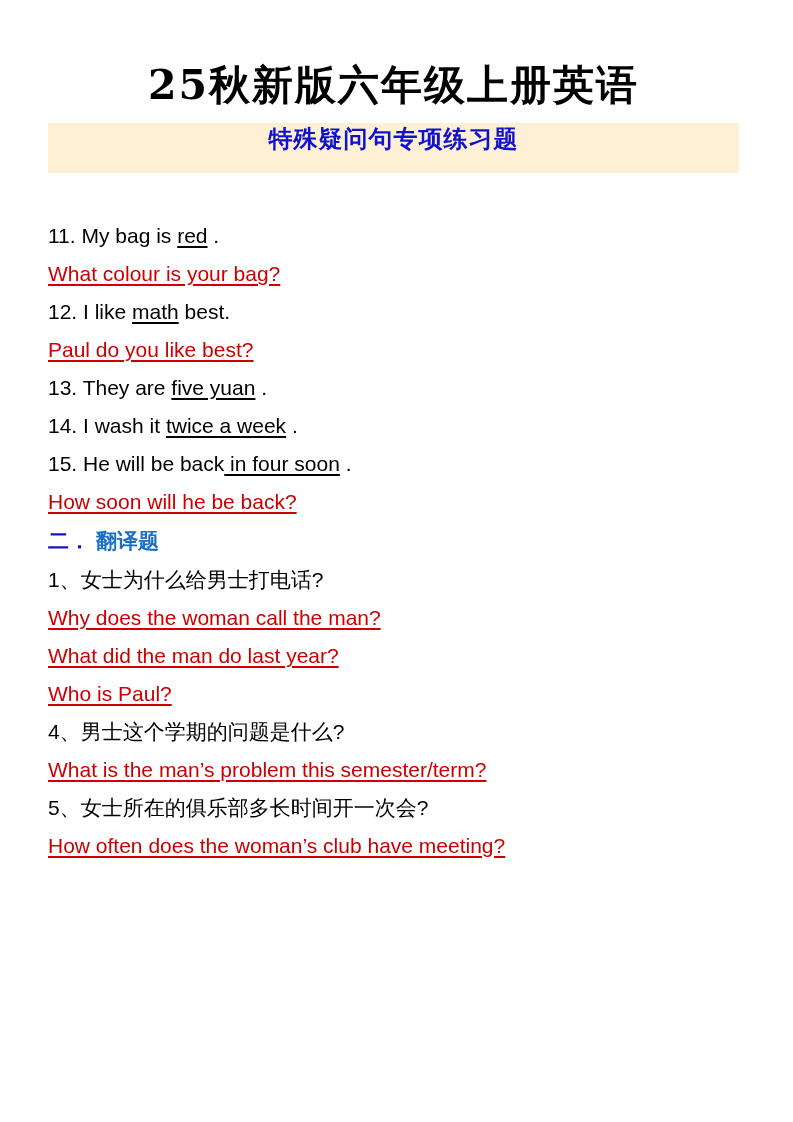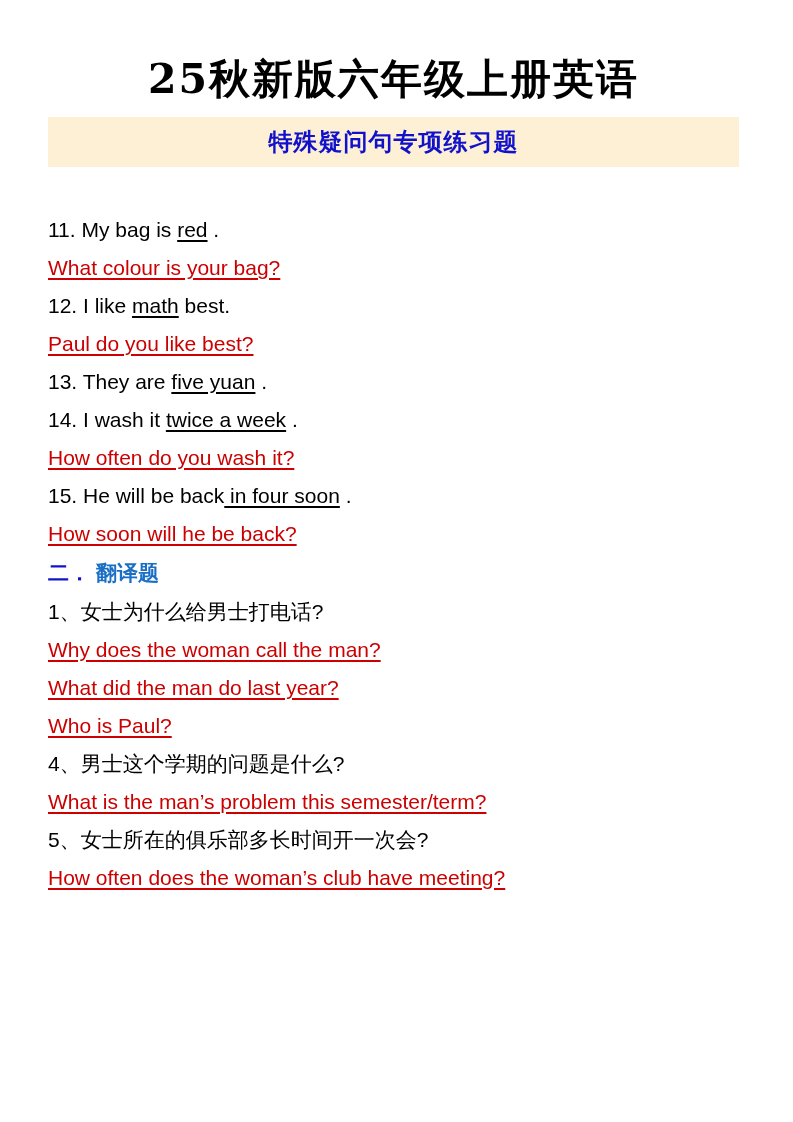--- a/index.html
+++ b/index.html
@@ -13,40 +13,40 @@
     font-family: "Liberation Sans", sans-serif;
     color: #000000;
     position: relative;
     overflow: hidden;
   }
   .page {
     width: 787px;
     height: 1122px;
     position: relative;
     box-sizing: border-box;
-    padding: 8px 48px;
+    padding: 14px 48px;
   }
   .main-title {
     margin: 0;
     padding-top: 48px;
     text-align: center;
     font-family: "DejaVu Serif", serif;
     font-weight: bold;
     font-size: 41px;
     letter-spacing: 2px;
     color: #000000;
     line-height: 1.15;
     white-space: nowrap;
   }
   .subtitle-band {
     margin-top: 14px;
     background: #fdf0d5;
     height: 50px;
     display: flex;
-    align-items: center;
+    align-items: flex-start;
     justify-content: center;
   }
   .subtitle {
     font-family: "DejaVu Serif", serif;
     font-weight: bold;
     font-size: 24px;
     color: #1111cc;
     letter-spacing: 1px;
   }
   .content {
@@ -98,21 +98,20 @@
 
     <div class="line q"><span>11. My bag is </span><span class="u">red</span><span> .</span></div>
     <div class="line a"> What colour is your bag?</div>
 
     <div class="line q"><span>12. I like </span><span class="u">math</span><span> best.</span></div>
     <div class="line a">Paul do you like best?</div>
 
     <div class="line q"><span>13. They are </span><span class="u">five yuan</span><span> .</span></div>
 
     <div class="line q"><span>14. I wash it </span><span class="u">twice a week</span><span> .</span></div>
-    <div class="line a">How often do you wash it?</div>
 
     <div class="line q"><span>15. He will be back</span><span class="u"> in four soon</span><span> .</span></div>
     <div class="line a">How soon will he be back?</div>
 
     <div class="section-head"><span class="num">二．</span><span class="space-before">翻译题</span></div>
 
     <div class="line q">1、女士为什么给男士打电话?</div>
     <div class="line a">Why does the woman call the man? </div>
 
     <div class="line a">What did the man do last year? </div>

